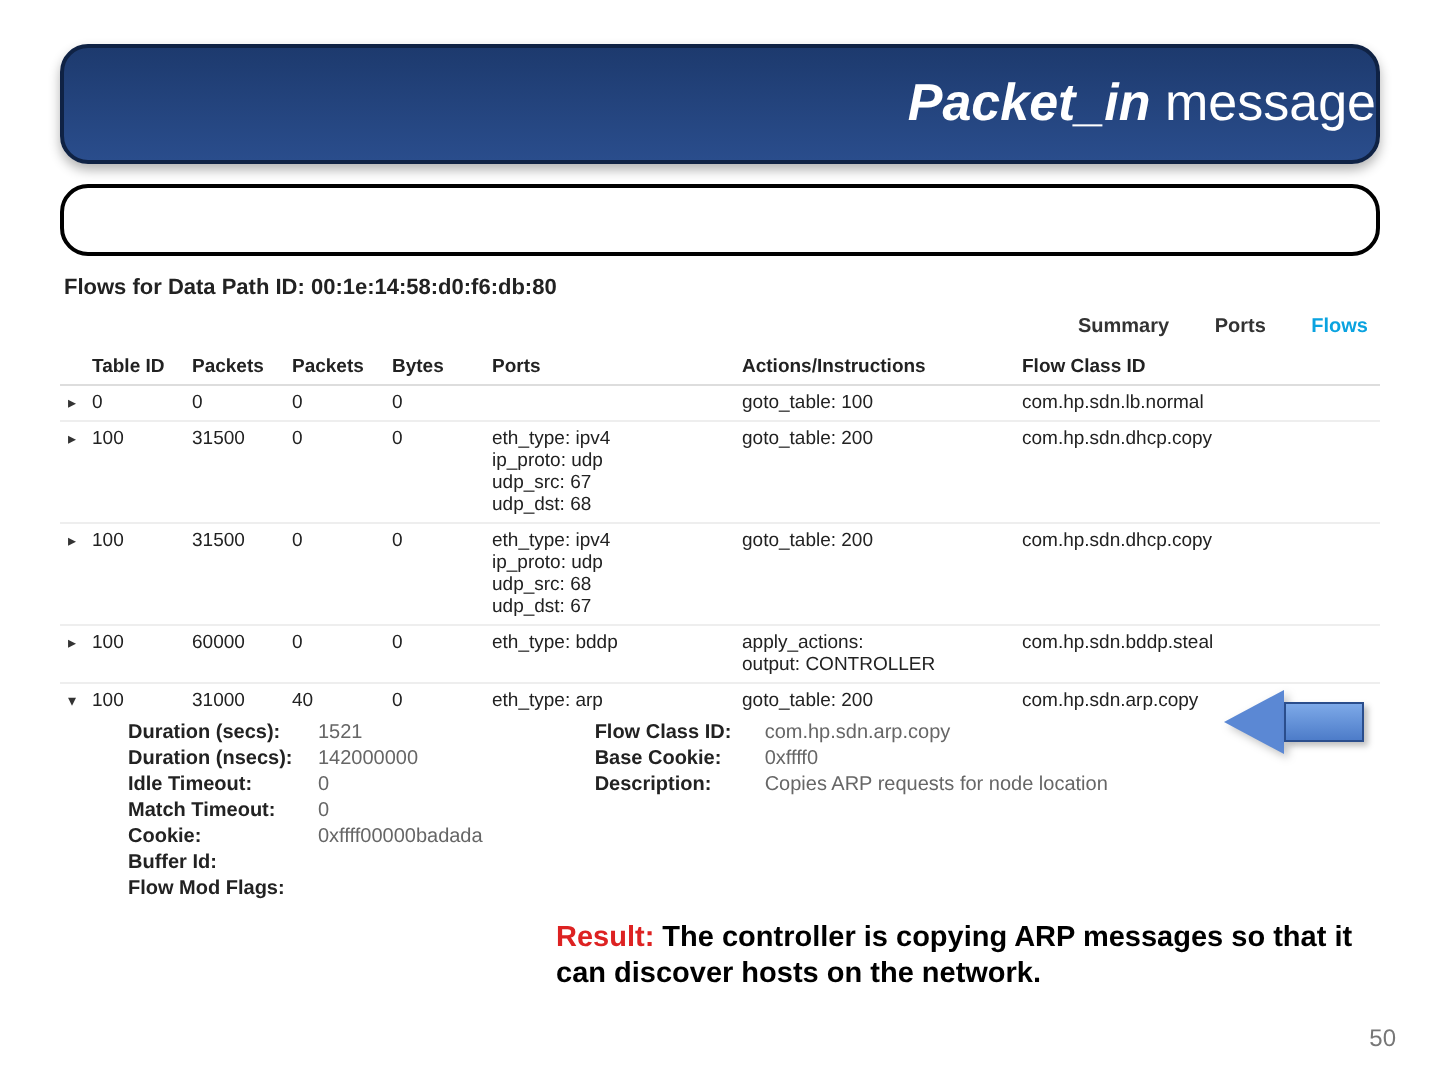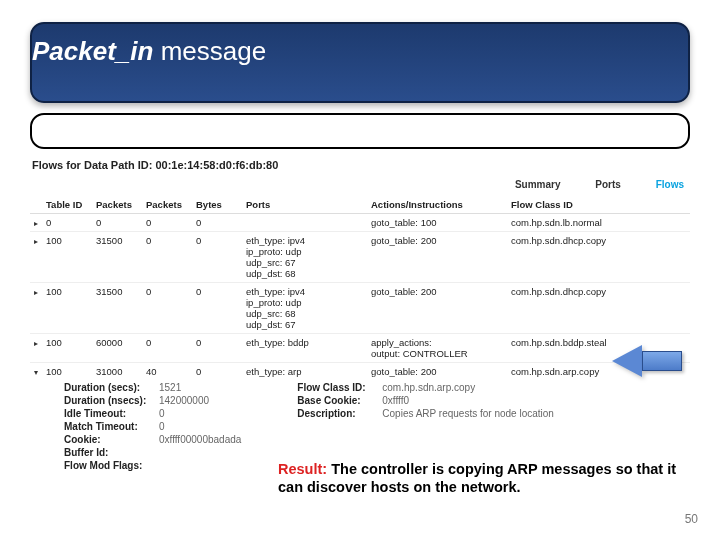--- a/index.html
+++ b/index.html
@@ -11,22 +11,22 @@
     background: #fff;
     position: relative;
     overflow: hidden;
   }
   .title-banner {
     margin: 22px 30px 10px 30px;
     background: linear-gradient(#1d3a6e, #2a4d8c);
     border: 2px solid #0f2244;
     border-radius: 14px;
     box-shadow: 0 3px 6px rgba(0,0,0,0.3);
-    text-align: left;
-    padding: 12px 0 34px 0;
+    text-align: right;
+    padding: 12px 0 13px 0;
   }
   .title-banner .em { font-style: italic; font-weight: bold; color: #fff; font-size: 26px; }
   .title-banner .plain { color: #fff; font-size: 26px; font-weight: 500; }
   .outline-box {
     margin: 8px 30px 6px 30px;
     border: 2.5px solid #000;
     border-radius: 14px;
     height: 36px;
   }
   .flows-panel {
@@ -39,21 +39,21 @@
     font-weight: bold;
     color: #222;
     padding: 2px 0 6px 2px;
   }
   .tabs-row {
     text-align: right;
     font-size: 10px;
     padding: 2px 6px 6px 0;
     color: #333;
   }
-  .tabs-row .tab { margin-left: 32px; font-weight: bold; }
+  .tabs-row .tab { margin-left: 20px; font-weight: bold; }
   .tabs-row .tab.active { color: #0aa3e0; }
   .flow-table {
     width: 100%;
     border-collapse: collapse;
     font-size: 9.5px;
     color: #222;
     table-layout: fixed;
   }
   .flow-table th {
     text-align: left;

